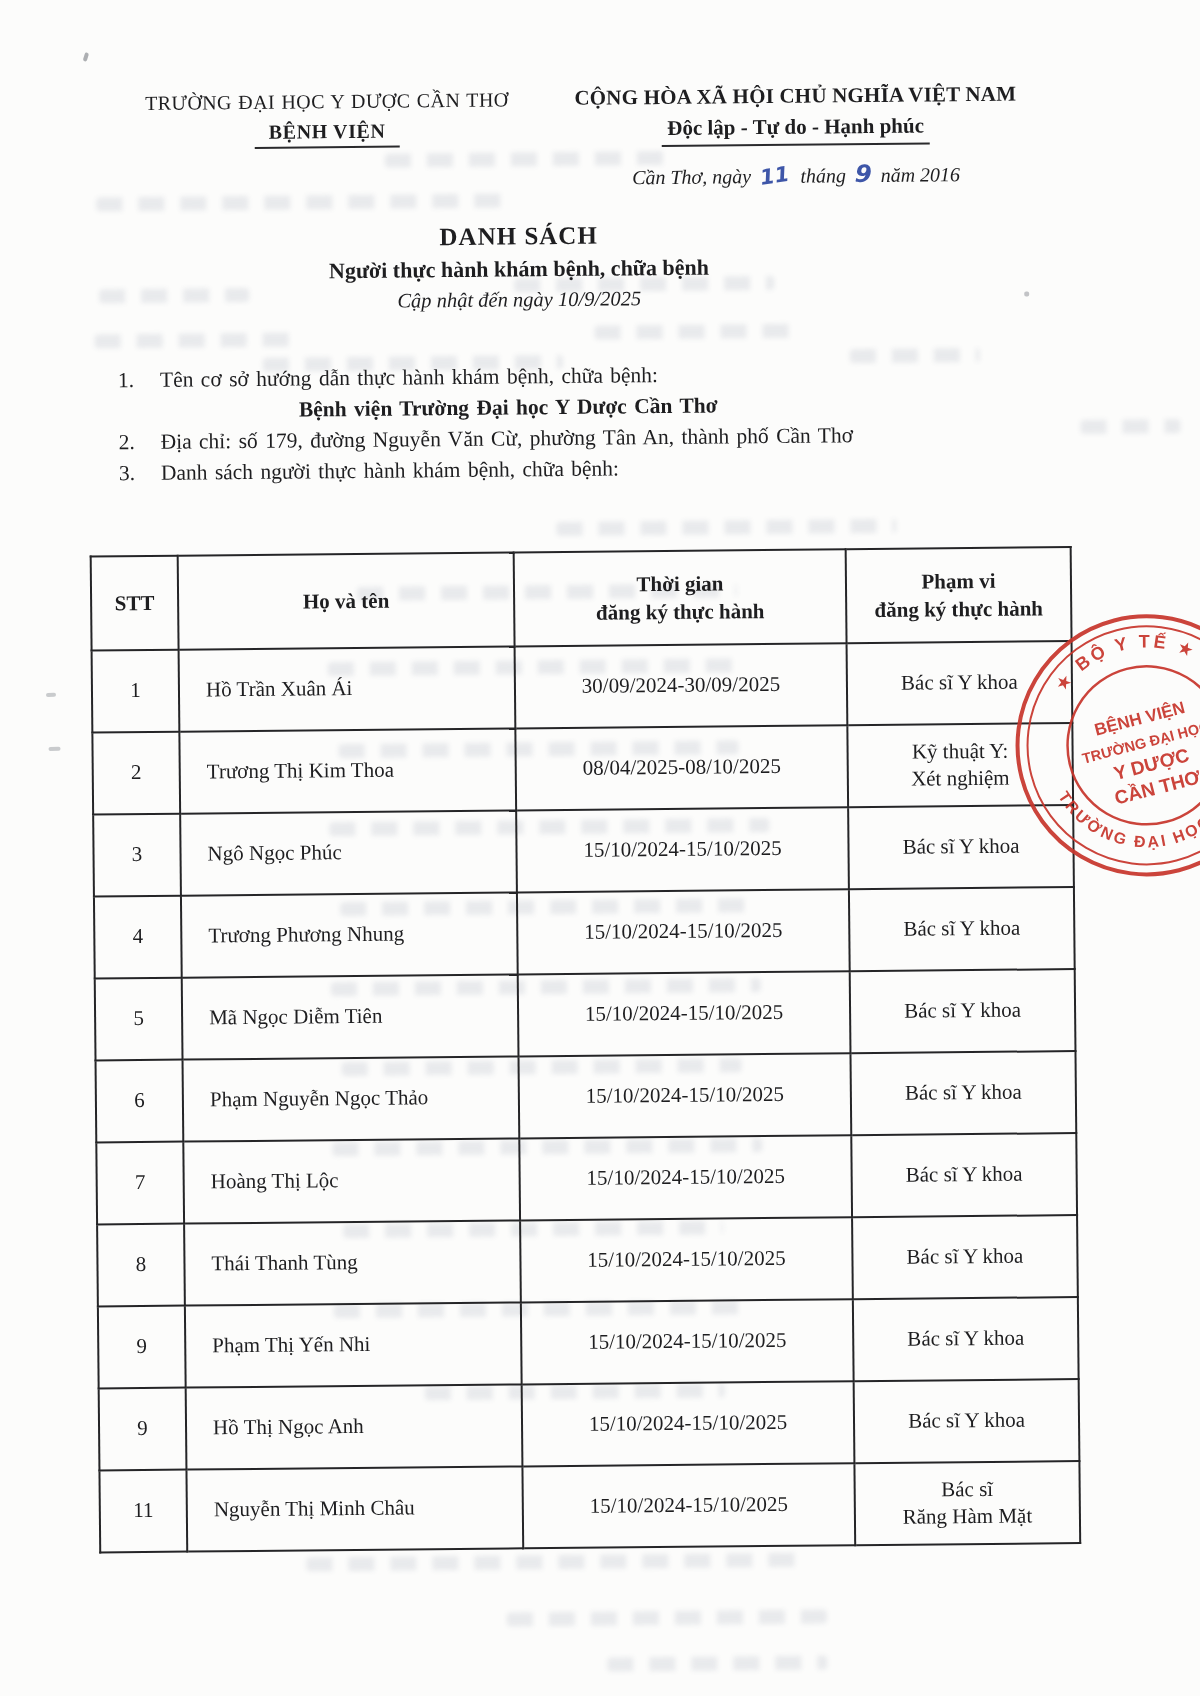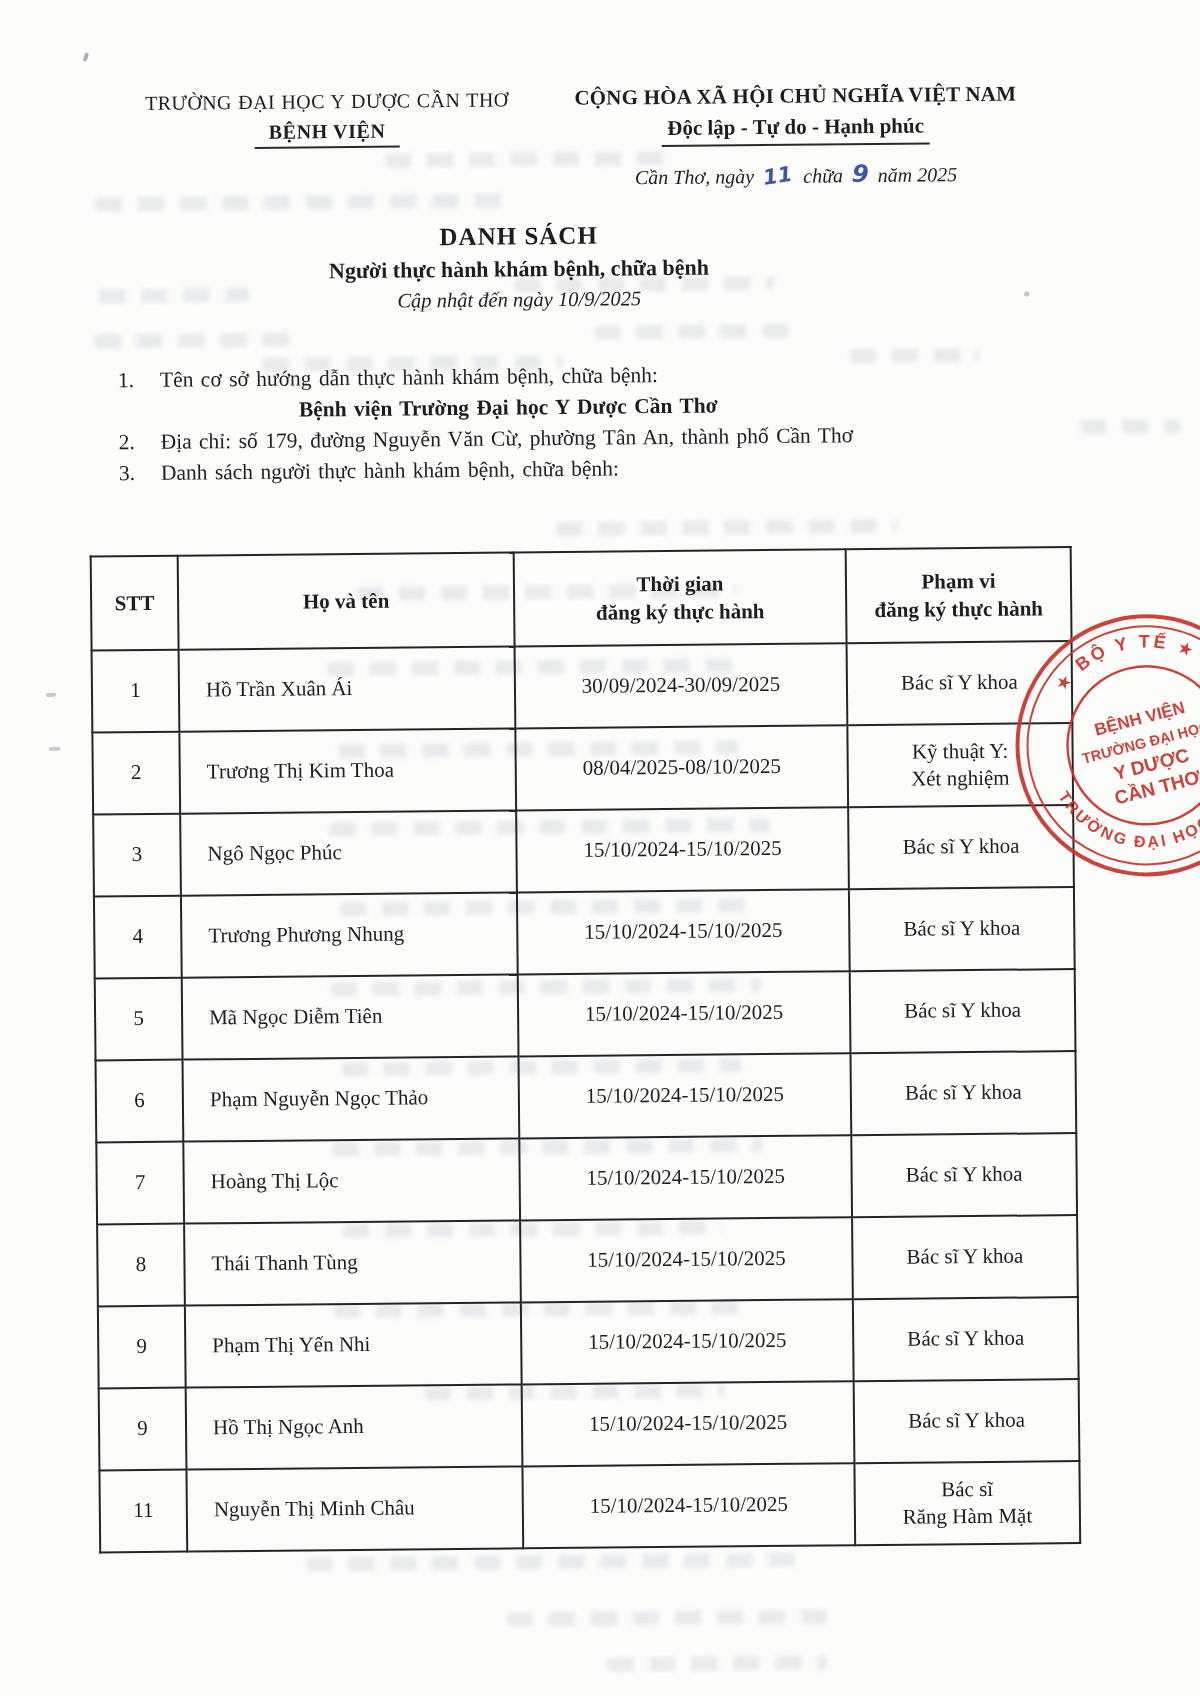--- a/index.html
+++ b/index.html
@@ -103,23 +103,23 @@
     <div class="h-left">
       <div class="org1">TRƯỜNG ĐẠI HỌC Y DƯỢC CẦN THƠ</div>
       <div><span class="org2">BỆNH VIỆN</span></div>
     </div>
     <div class="h-right">
       <div class="nat1">CỘNG HÒA XÃ HỘI CHỦ NGHĨA VIỆT NAM</div>
       <div><span class="nat2">Độc lập - Tự do - Hạnh phúc</span></div>
       <div class="dateline">
         <span>Cần Thơ, ngày</span>
         <span class="hand day">11</span>
-        <span>chữa</span>
+        <span>tháng</span>
         <span class="hand month">9</span>
-        <span>năm 2025</span>
+        <span>năm 2016</span>
       </div>
     </div>
 
     <div class="titleblock">
       <div class="t1">DANH SÁCH</div>
       <div class="t2">Người thực hành khám bệnh, chữa bệnh</div>
       <div class="t3">Cập nhật đến ngày 10/9/2025</div>
     </div>
 
     <div class="items">

